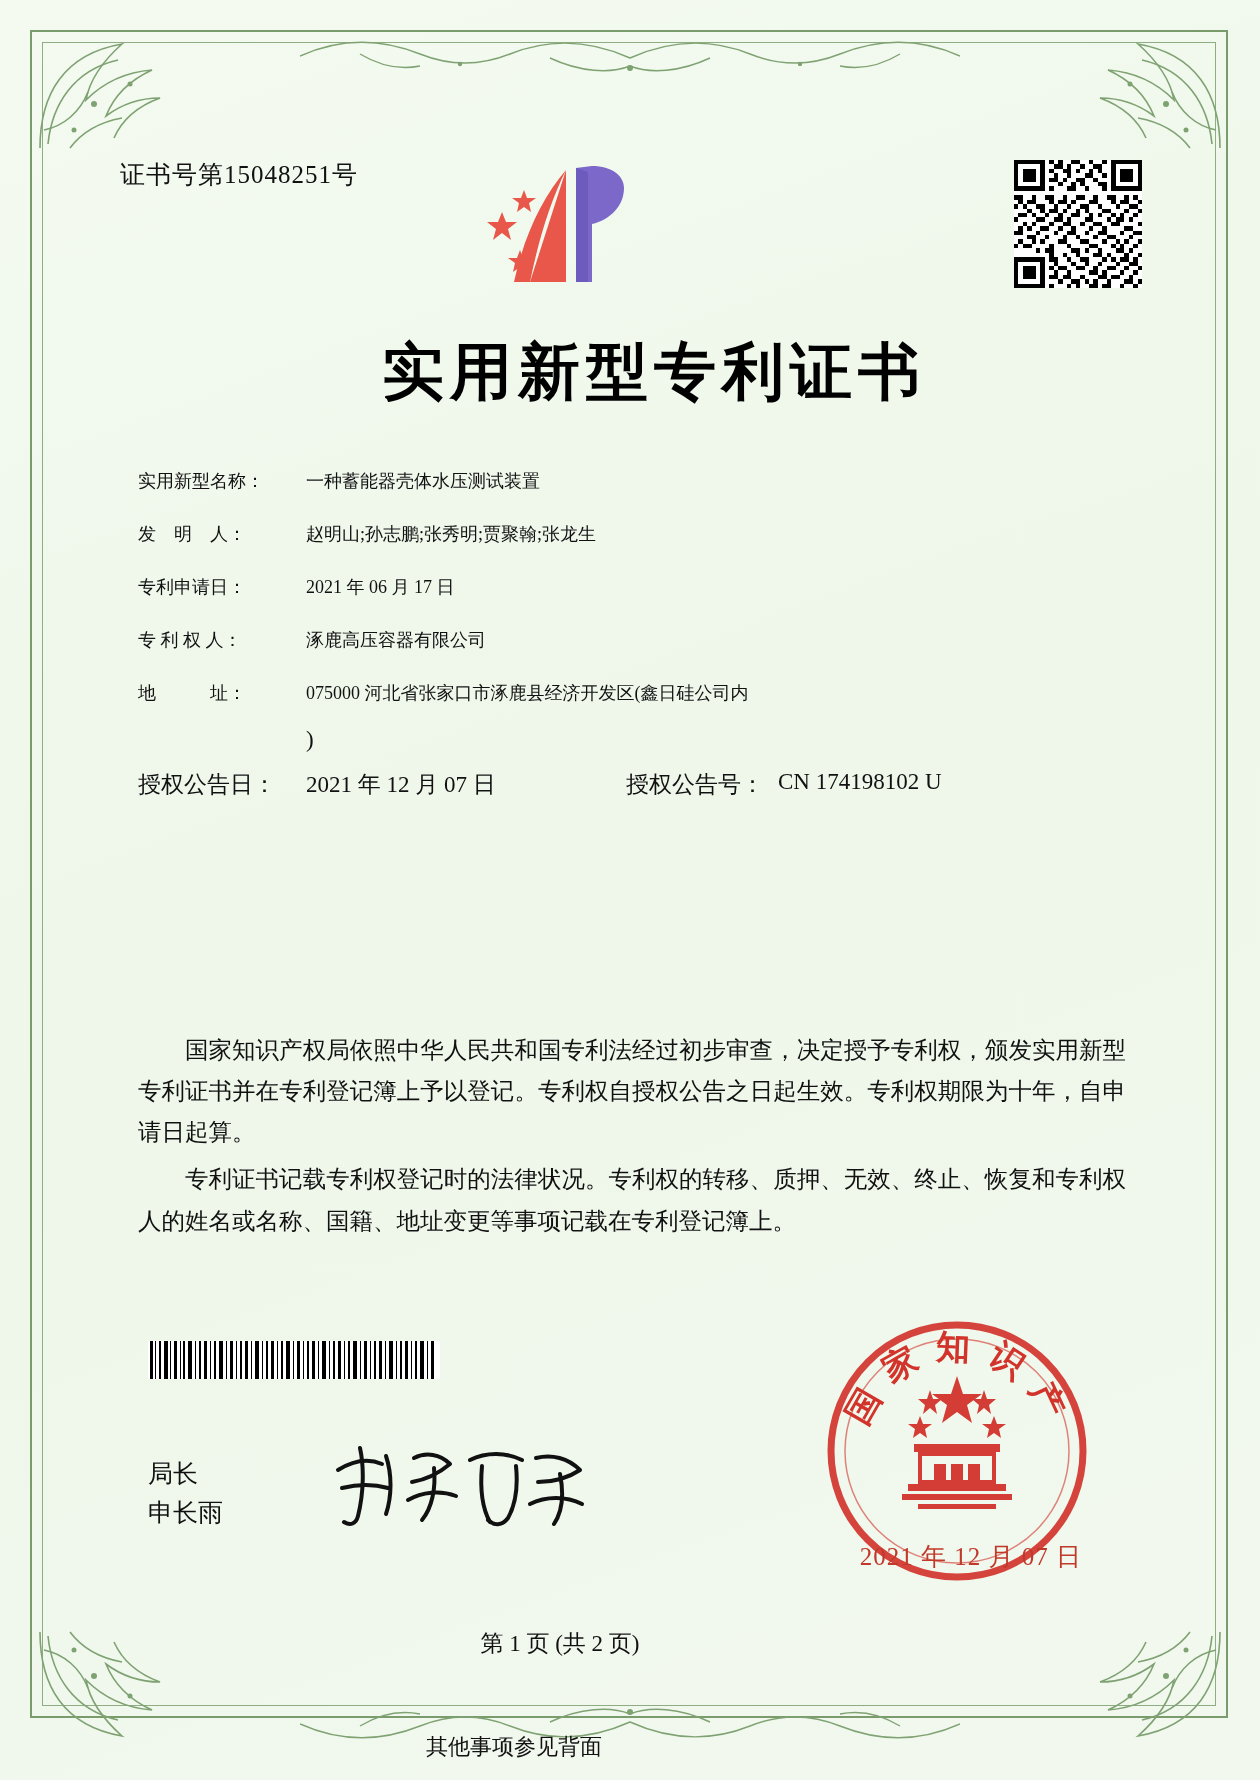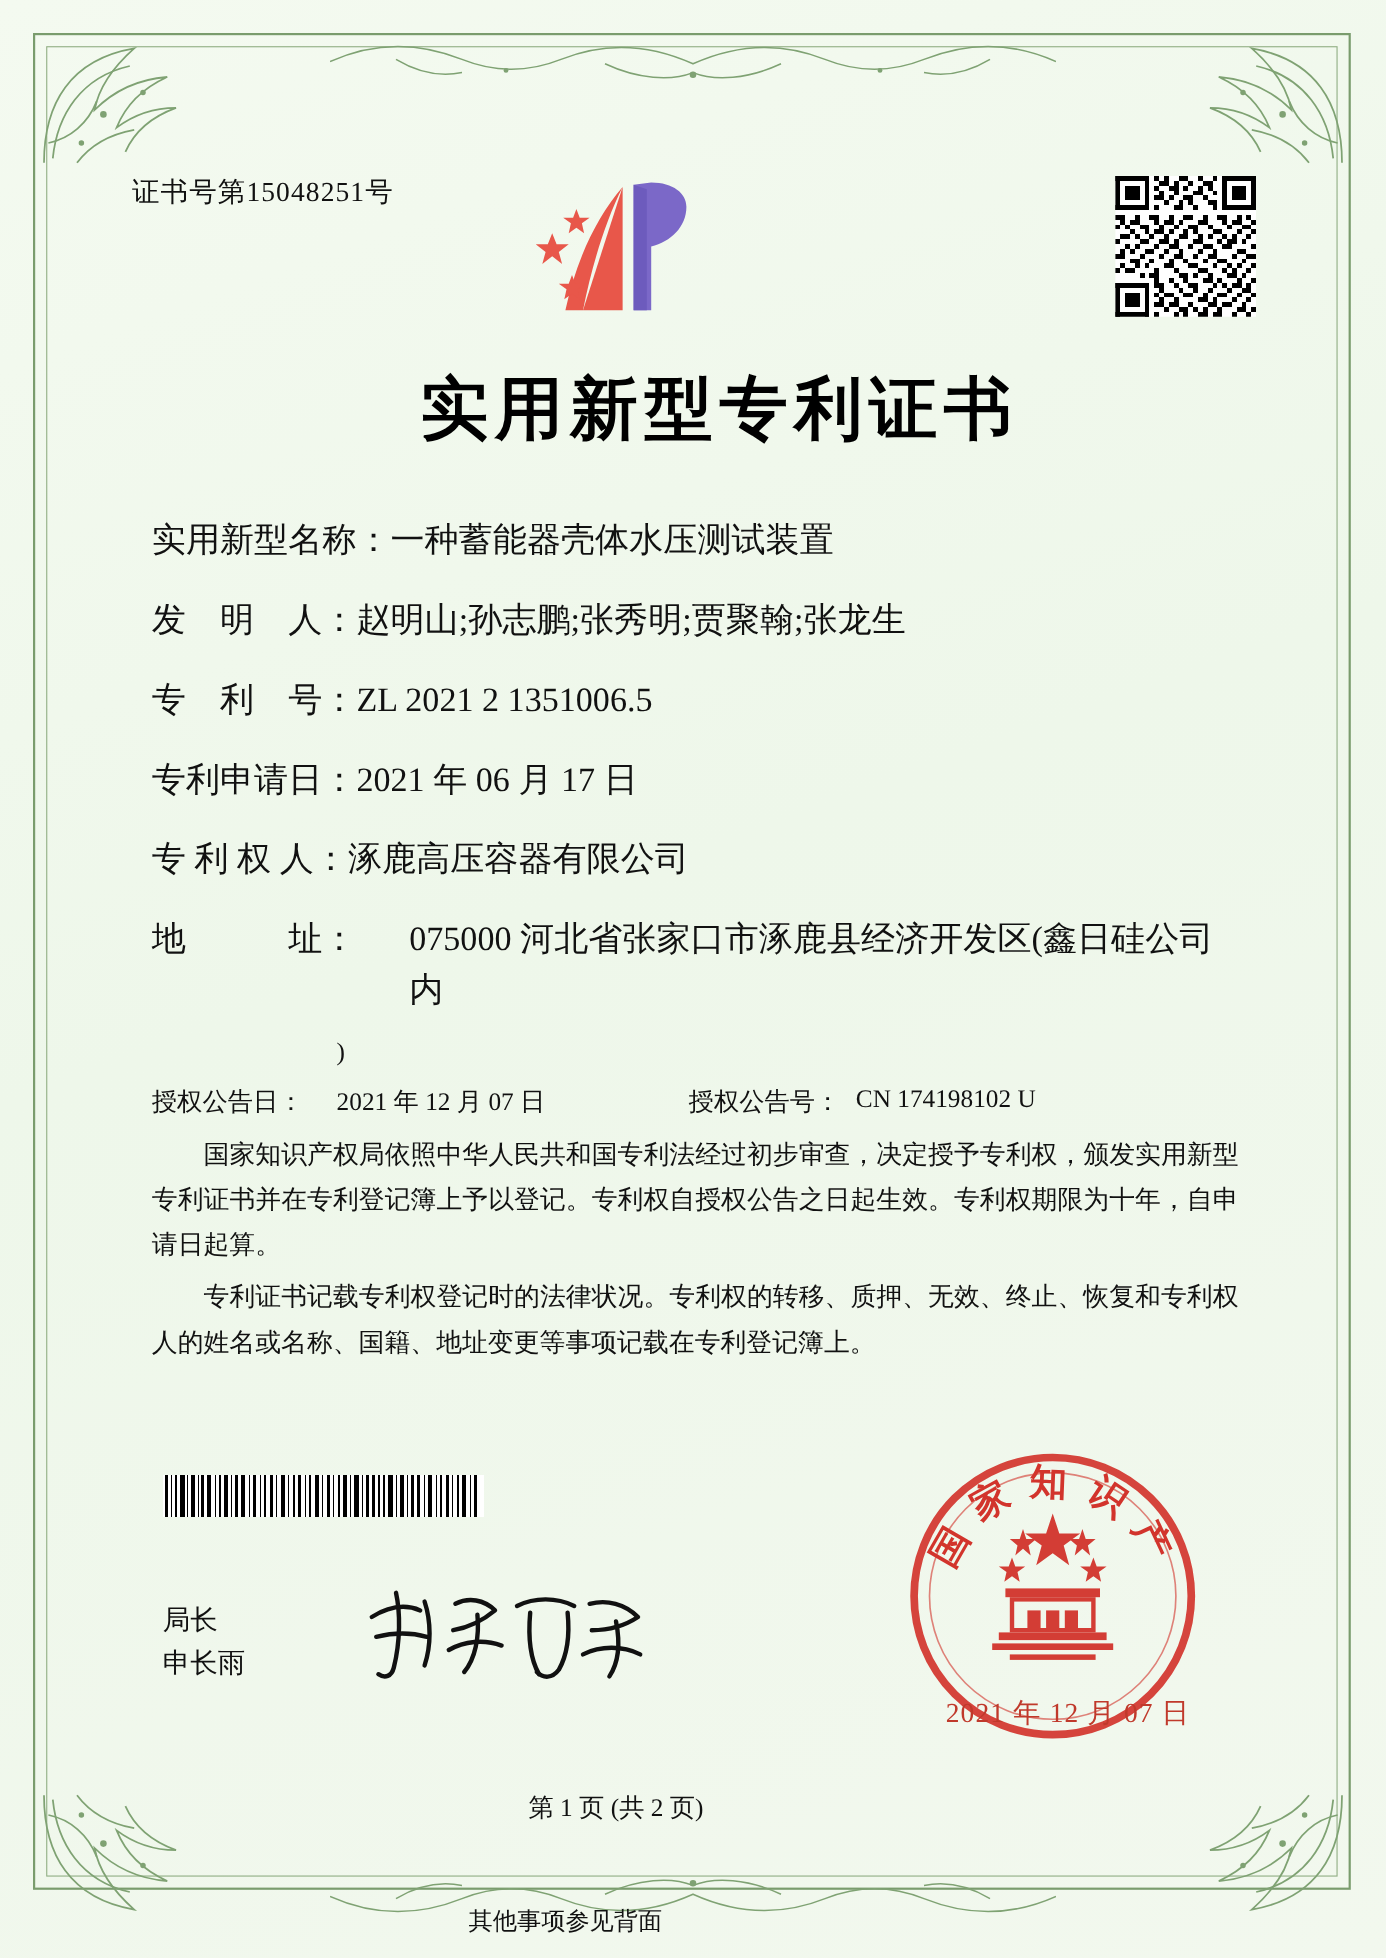--- a/index.html
+++ b/index.html
@@ -108,34 +108,34 @@
   .fields {
     position: absolute;
     left: 138px;
     top: 468px;
     width: 990px;
   }
   .frow {
     display: flex;
     align-items: flex-start;
     margin-bottom: 26px;
-    font-size: 31px;
+    font-size: 18px;
     line-height: 1.5;
     font-family: Liberation Serif, serif;
   }
   .flabel {
     flex: 0 0 168px;
     white-space: pre;
     color: #111;
   }
   .fvalue {
     flex: 1 1 auto;
     color: #111;
   }
-  .frow.tight { margin-bottom: 20px; gap: 48px; }
+  .frow.tight { margin-bottom: 20px; }
 
   .row-dual {
     display: flex;
     align-items: flex-start;
     font-size: 23px;
     margin-top: 16px;
   }
   .dual-left { flex: 0 0 440px; display:flex; }
   .dual-left .flabel { flex: 0 0 168px; }
   .dual-right { display: flex; margin-left: 48px; }
@@ -534,24 +534,20 @@
     <div class="frow">
       <div class="flabel">实用新型名称：</div>
       <div class="fvalue">一种蓄能器壳体水压测试装置</div>
     </div>
 
     <div class="frow">
       <div class="flabel">发　明　人：</div>
       <div class="fvalue">赵明山;孙志鹏;张秀明;贾聚翰;张龙生</div>
     </div>
 
-    <div class="frow">
-      <div class="flabel">专　利　号：</div>
-      <div class="fvalue">ZL 2021 2 1351006.5</div>
-    </div>
 
     <div class="frow">
       <div class="flabel">专利申请日：</div>
       <div class="fvalue">2021 年 06 月 17 日</div>
     </div>
 
     <div class="frow">
       <div class="flabel">专 利 权 人：</div>
       <div class="fvalue">涿鹿高压容器有限公司</div>
     </div>

